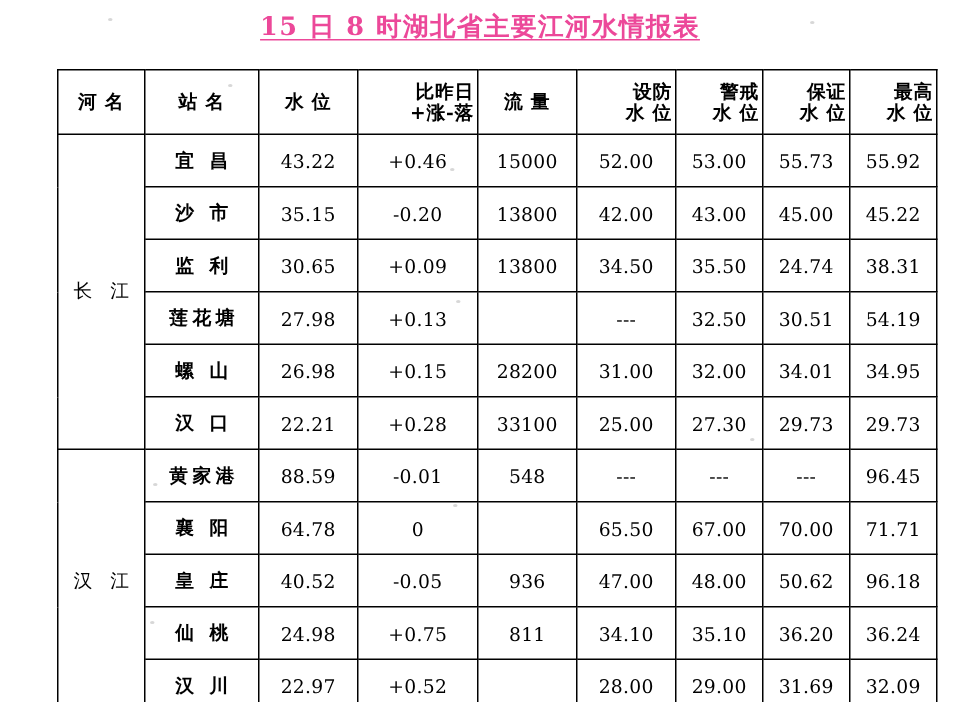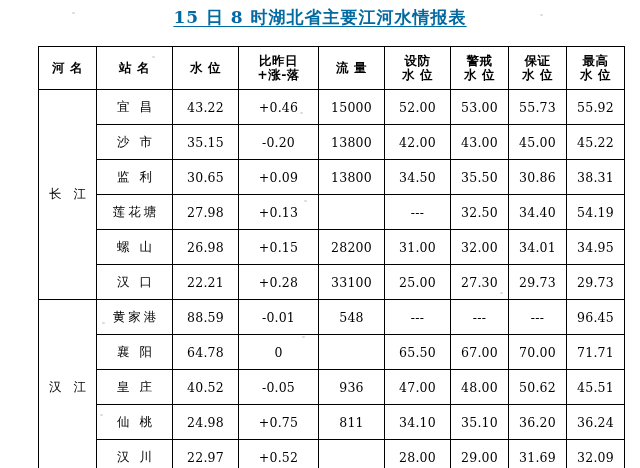--- a/index.html
+++ b/index.html
@@ -17,21 +17,21 @@
     position: relative;
     width: 640px;
     height: 468px;
     background: #ffffff;
   }
   .title {
     text-align: center;
     font-family: "DejaVu Serif", "Liberation Serif", serif;
     font-size: 17px;
     font-weight: bold;
-    color: #0369a1;
+    color: #ec4899;
     letter-spacing: 1px;
     padding-top: 6px;
     padding-bottom: 5px;
     text-decoration: underline;
     text-underline-offset: 3px;
   }
   .table-wrap {
     padding: 12px 36px 0 38px;
   }
   table.report {
@@ -61,39 +61,39 @@
     font-size: 12.5px;
     padding: 0 2px;
   }
   td.river {
     font-weight: normal;
     font-size: 14px;
     letter-spacing: 4px;
     text-indent: 4px;
   }
   td.station {
-    font-weight: normal;
+    font-weight: bold;
     font-size: 13px;
     letter-spacing: 3px;
     text-indent: 3px;
   }
   td.num {
     font-size: 12.5px;
     letter-spacing: 0.2px;
   }
   col.c-river   { width: 58px; }
   col.c-station { width: 76px; }
   col.c-level   { width: 66px; }
   col.c-change  { width: 80px; }
   col.c-flow    { width: 66px; }
   col.c-flood   { width: 66px; }
   col.c-warn    { width: 58px; }
   col.c-guar    { width: 58px; }
   col.c-max     { width: 58px; }
-  .hdr-two-line span { display: block; }
+  .hdr-two-line span { display: block; text-align: right; }
   .sep-row td { border-top: 2px solid #000; }
   .specks {
     position: absolute;
     inset: 0;
     pointer-events: none;
   }
   .speck {
     position: absolute;
     width: 3px;
     height: 2px;
@@ -181,31 +181,31 @@
           <td class="num">45.00</td>
           <td class="num">45.22</td>
         </tr>
         <tr>
           <td class="station">监 利</td>
           <td class="num">30.65</td>
           <td class="num">+0.09</td>
           <td class="num">13800</td>
           <td class="num">34.50</td>
           <td class="num">35.50</td>
-          <td class="num">30.86</td>
+          <td class="num">24.74</td>
           <td class="num">38.31</td>
         </tr>
         <tr>
           <td class="station">莲花塘</td>
           <td class="num">27.98</td>
           <td class="num">+0.13</td>
           <td class="num"></td>
           <td class="num">---</td>
           <td class="num">32.50</td>
-          <td class="num">34.40</td>
+          <td class="num">30.51</td>
           <td class="num">54.19</td>
         </tr>
         <tr>
           <td class="station">螺 山</td>
           <td class="num">26.98</td>
           <td class="num">+0.15</td>
           <td class="num">28200</td>
           <td class="num">31.00</td>
           <td class="num">32.00</td>
           <td class="num">34.01</td>
@@ -244,21 +244,21 @@
           <td class="num">71.71</td>
         </tr>
         <tr>
           <td class="station">皇 庄</td>
           <td class="num">40.52</td>
           <td class="num">-0.05</td>
           <td class="num">936</td>
           <td class="num">47.00</td>
           <td class="num">48.00</td>
           <td class="num">50.62</td>
-          <td class="num">45.51</td>
+          <td class="num">96.18</td>
         </tr>
         <tr>
           <td class="station">仙 桃</td>
           <td class="num">24.98</td>
           <td class="num">+0.75</td>
           <td class="num">811</td>
           <td class="num">34.10</td>
           <td class="num">35.10</td>
           <td class="num">36.20</td>
           <td class="num">36.24</td>

